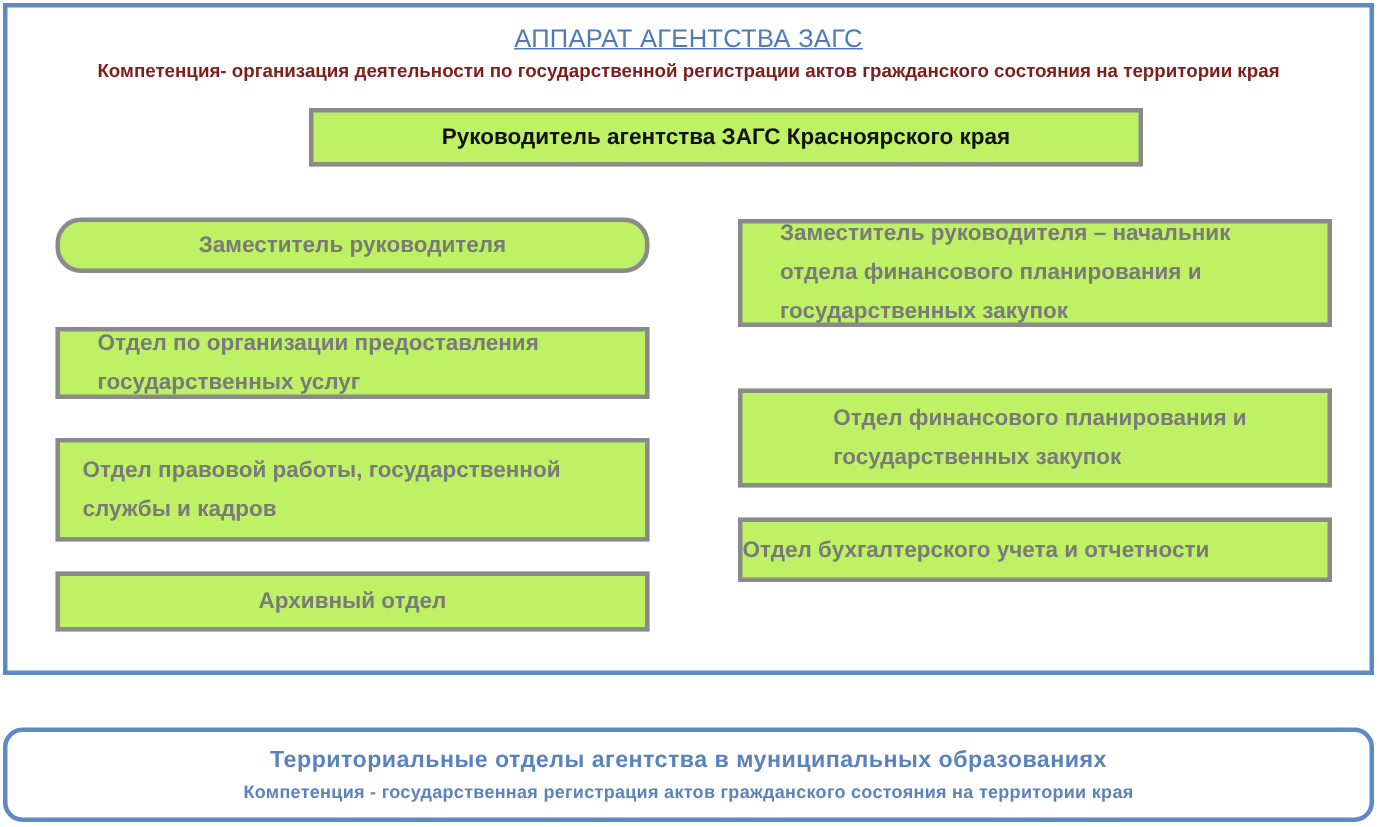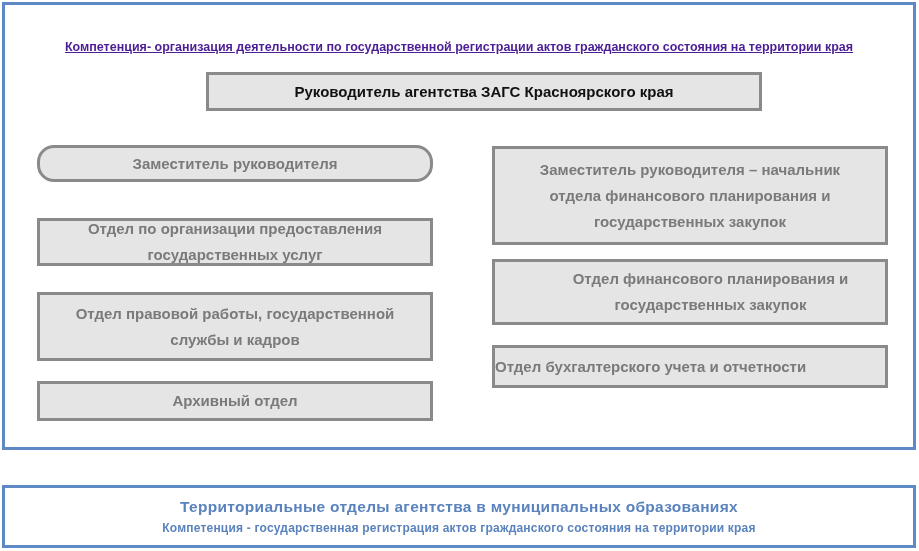--- a/index.html
+++ b/index.html
@@ -1,43 +1,44 @@
 <!DOCTYPE html>
 <html><head>
   <meta charset="utf-8">
   <style>
     html, body { margin: 0; padding: 0; background: #ffffff; }
     body { width: 919px; height: 551px; position: relative; overflow: hidden;
            font-family: "Liberation Sans", "DejaVu Sans", sans-serif; }
     .outer { position: absolute; border: 3px solid #5f89c4; box-sizing: border-box; background: #fff; }
     #apparat { left: 2px; top: 2px; width: 914px; height: 448px; }
-    #territorial { left: 2px; top: 485px; width: 914px; height: 63px; }
+    #territorial { left: 2px; top: 485px; width: 914px; height: 63px; border-radius: 13px; }
     .title { position: absolute; left: 0; right: 0; text-align: center; color: #4f7ab8; }
     #apparat-title { top: 11px; font-size: 17px; font-weight: normal; text-decoration: underline; letter-spacing: 0.2px; }
-    #apparat-sub { top: 35px; font-size: 12.5px; font-weight: bold; color: #4c1d95; text-decoration: underline; }
+    #apparat-sub { top: 35px; font-size: 12.5px; font-weight: bold; color: #7f1d1d; }
     #terr-title { top: 10px; font-size: 15.5px; font-weight: bold; color: #5a83bd; letter-spacing: 0.3px; }
     #terr-sub { top: 33px; font-size: 12px; font-weight: bold; color: #5a83bd; letter-spacing: 0.2px; }
-    .box { position: absolute; box-sizing: border-box; border: 3px solid #8a8a8a; background: #e5e5e5;
-           display: flex; align-items: center; justify-content: center; text-align: center;
+    .box { position: absolute; box-sizing: border-box; border: 3px solid #8a8a8a; background: #bef264;
+           display: flex; align-items: center; justify-content: center; 
            color: #7a7a7a; font-weight: bold; font-size: 15px; line-height: 26px; }
     #head-box { left: 206px; top: 72px; width: 556px; height: 39px; color: #111; font-size: 15px; border-color: #8a8a8a; }
     .lbox { left: 37px; width: 396px; }
     .rbox { left: 492px; width: 396px; }
     #b1 { top: 145px; height: 37px; border-radius: 17px; }
     #b2 { top: 201px; height: 48px; margin-top: 17px; }
     #b3 { top: 292px; height: 69px; }
     #b4 { top: 381px; height: 40px; }
-    #b5 { top: 146px; height: 99px; }
+    #b5 { top: 146px; height: 72px; }
     #b6 { top: 259px; height: 66px; padding-left: 41px; }
     #b7 { top: 345px; height: 43px; justify-content: flex-start; padding-left: 0; }
   </style>
 </head>
 <body>
 
 <div class="outer" id="apparat">
+  <div class="title" id="apparat-title">АППАРАТ АГЕНТСТВА ЗАГС</div>
   <div class="title" id="apparat-sub">Компетенция- организация деятельности по государственной регистрации актов гражданского состояния на территории края</div>
 </div>
 
 <div class="box" id="head-box">
   <span>Руководитель агентства ЗАГС Красноярского края</span>
 </div>
 
 <div class="box lbox" id="b1">
   <span>Заместитель руководителя</span>
 </div>

